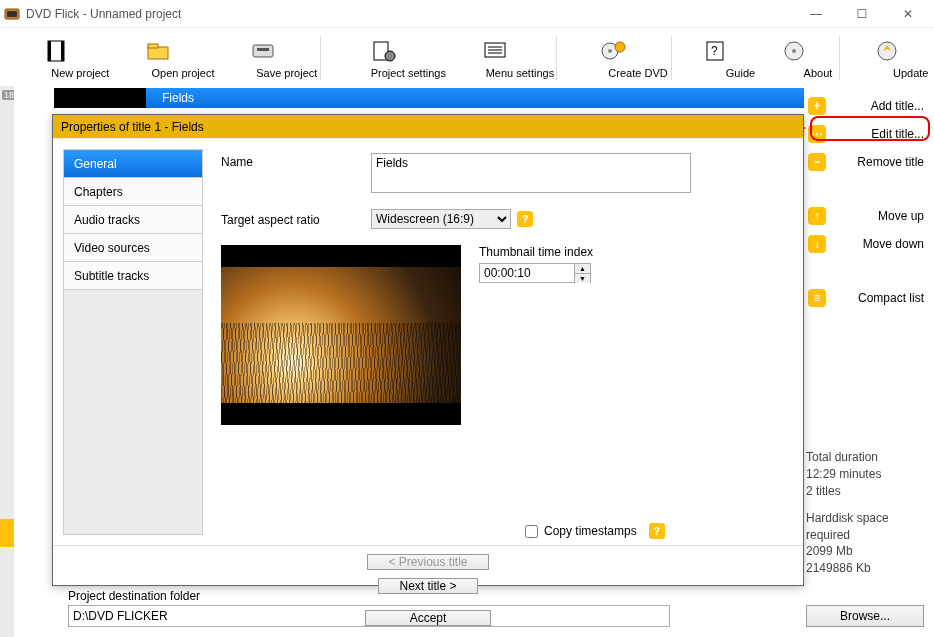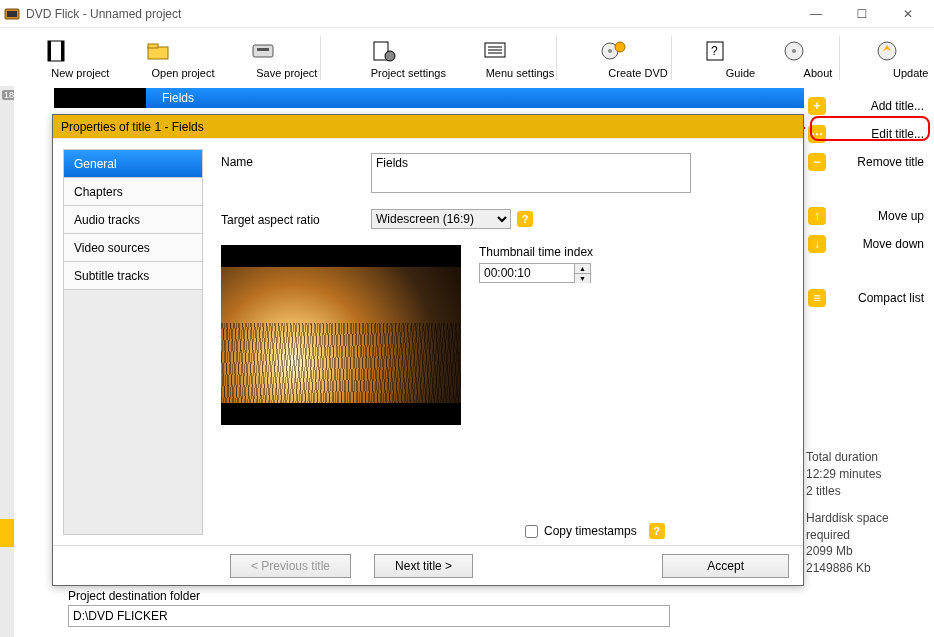--- a/index.html
+++ b/index.html
@@ -78,21 +78,21 @@
 .thumb-ctrl .lbl2 { font-size: 12px; margin-bottom: 4px; }
 .thumb-ctrl .spin { display: flex; }
 .thumb-ctrl input { width: 96px; height: 20px; border: 1px solid #aaa; padding: 8px 4px; font-size: 12px; }
 .thumb-ctrl .spins { width: 16px; height: 20px; border: 1px solid #aaa; border-left: none; display: flex; flex-direction: column; }
 .thumb-ctrl .spins div { flex:1; font-size: 7px; text-align:center; line-height: 9px; background:#eee; border-bottom:1px solid #aaa; }
 .thumb-ctrl .spins div:last-child { border-bottom:none; }
 
 .copy-ts { position: absolute; bottom: 6px; left: 322px; display: flex; align-items: center; gap: 6px; font-size: 12px; }
 .copy-ts input[type=checkbox] { width: 13px; height: 13px; }
 
-.dlg-footer { height: 40px; border-top: 1px solid #ddd; display: flex; align-items: center; padding: 0 14px; gap: 23px; }
+.dlg-footer { height: 40px; border-top: 1px solid #ddd; display: flex; align-items: center; padding: 0 14px; gap: 8px; flex-direction: column; }
 .dlg-footer .spacer { flex: 1; }
 .btn { height: 24px; border: 1px solid #999; background: linear-gradient(#f7f7f7,#e8e8e8); font-size: 12px; padding: 0 20px; }
 .btn:disabled { color: #999; }
 
 svg { display: block; }
 </style>
 </head>
 <body>
 
 <div class="titlebar">
@@ -321,13 +321,14 @@
       <div>12:29 minutes</div>
       <div>2 titles</div>
     </div>
     <div class="grp">
       <div>Harddisk space required</div>
       <div>2099 Mb</div>
       <div>2149886 Kb</div>
     </div>
   </div>
 
+  <button class="browse-btn">Browse...</button>
 </div>
 
 </body></html>

